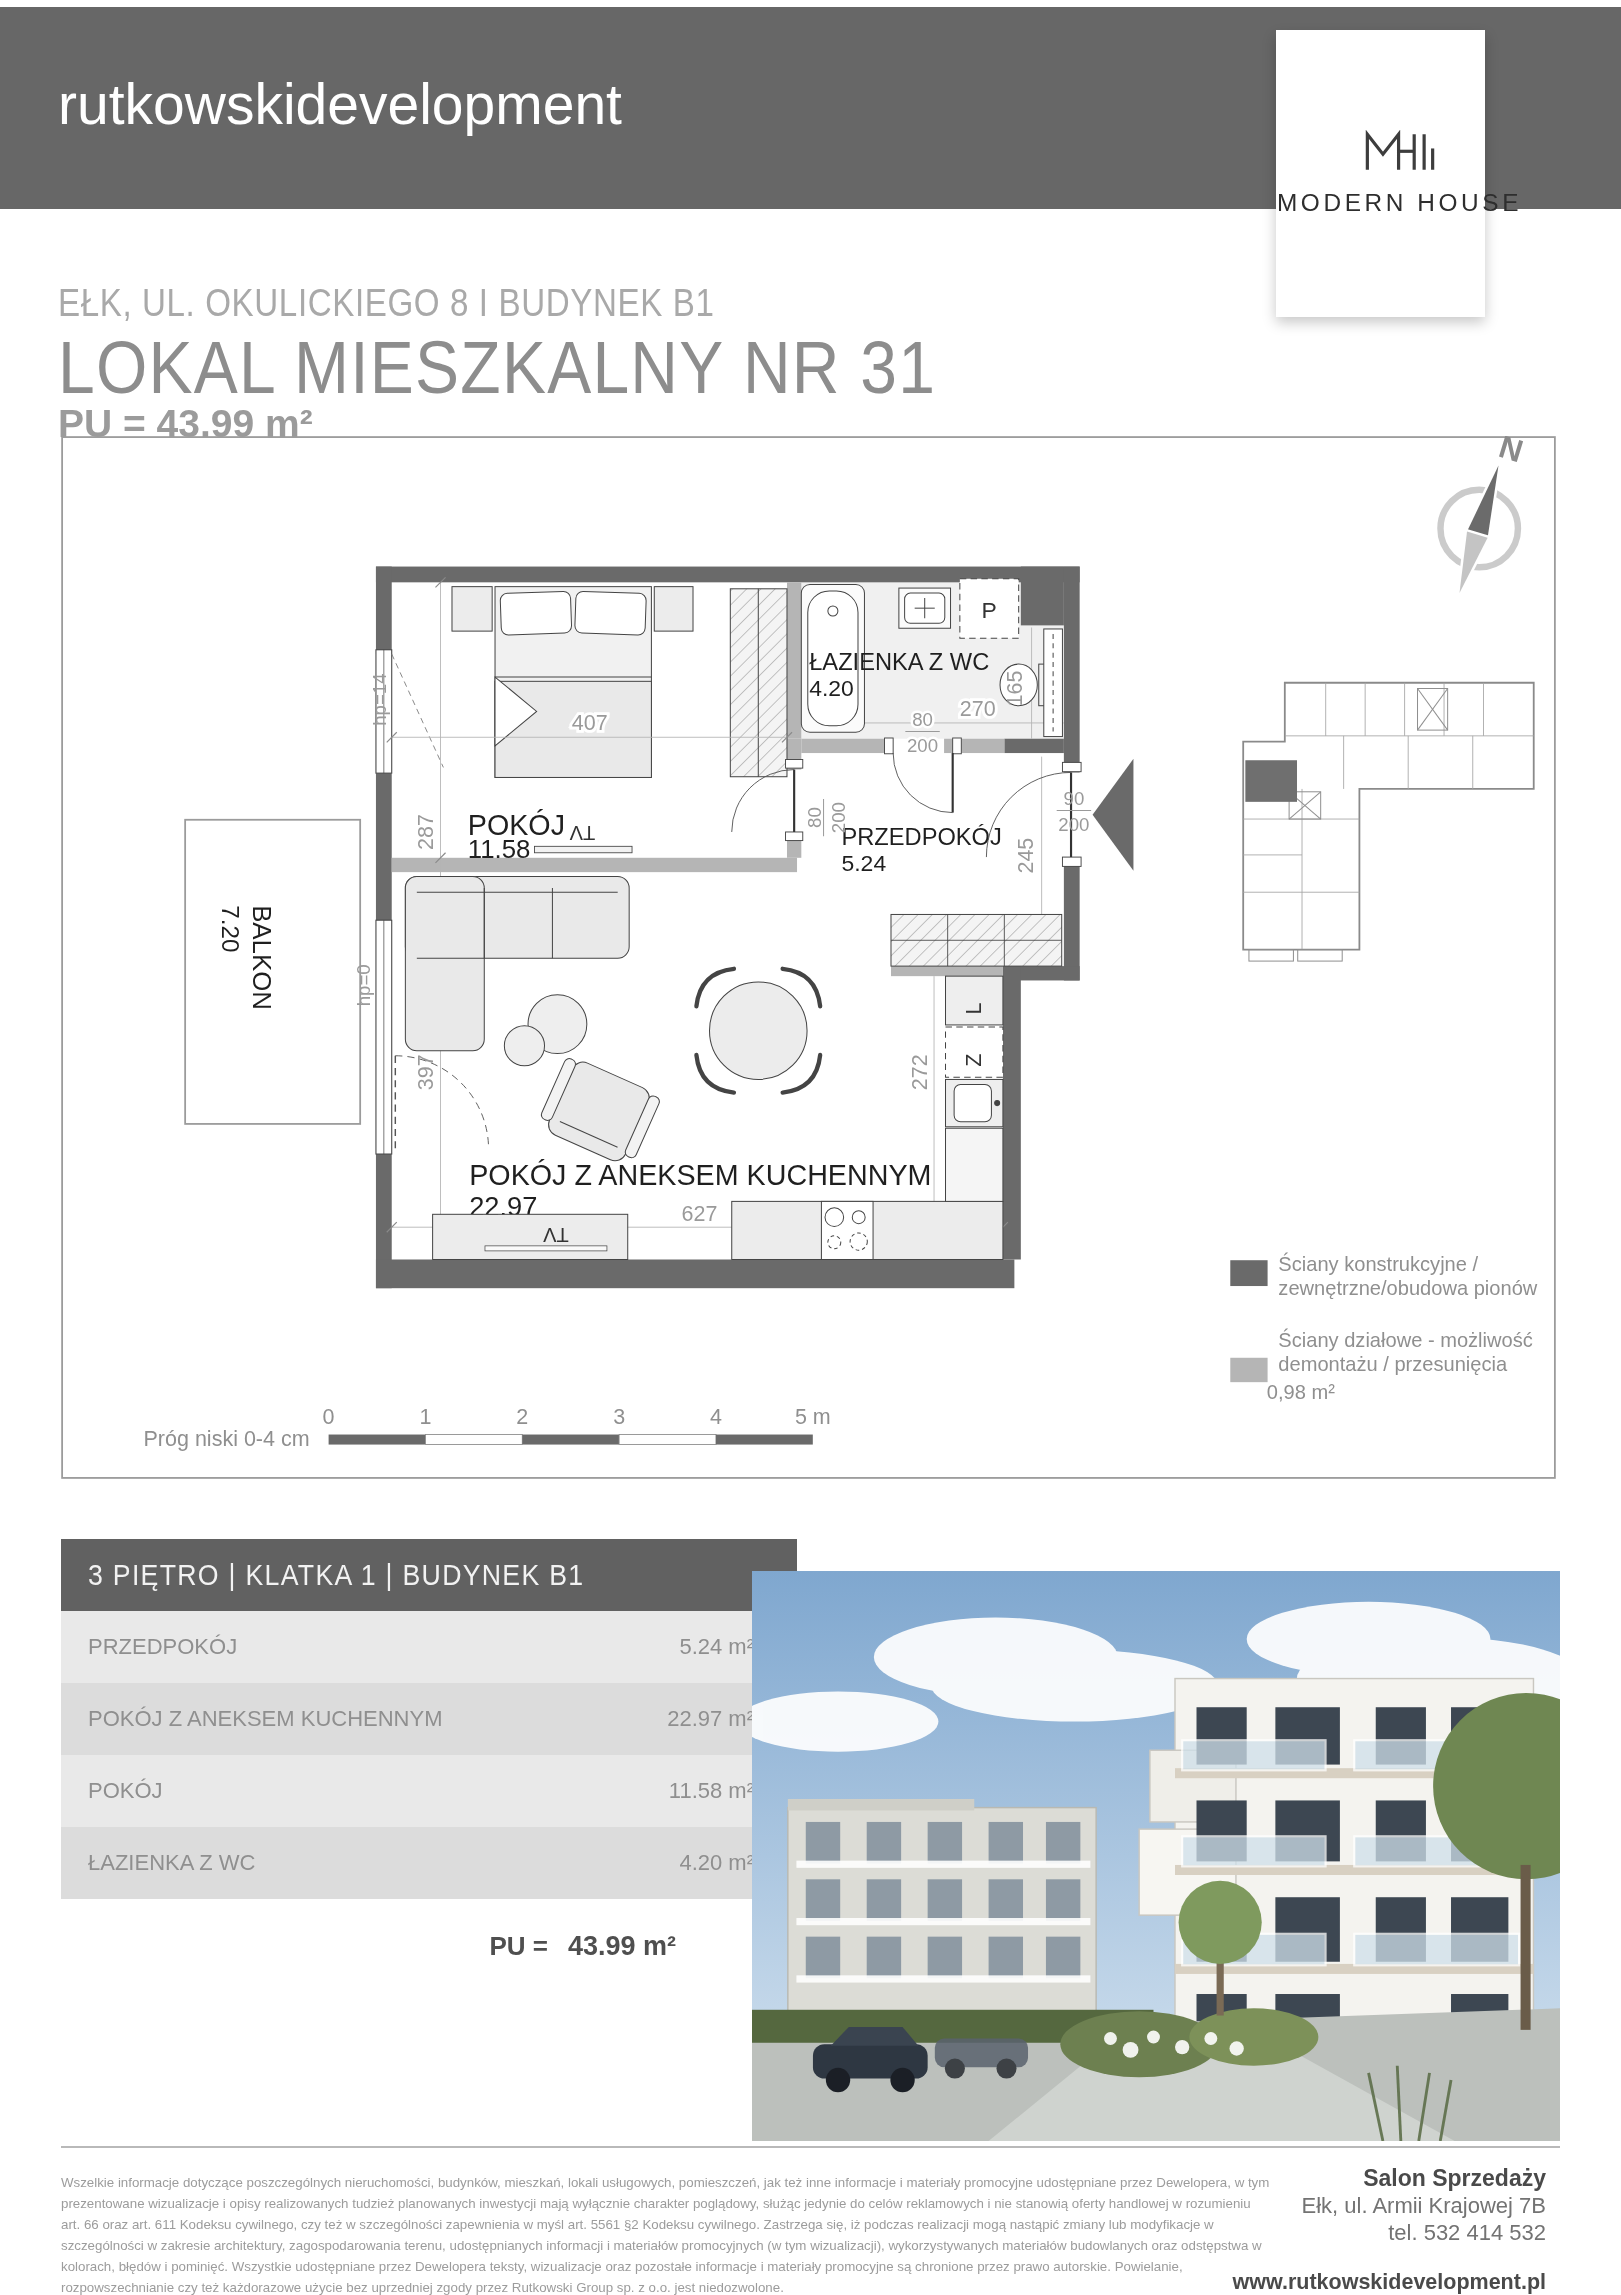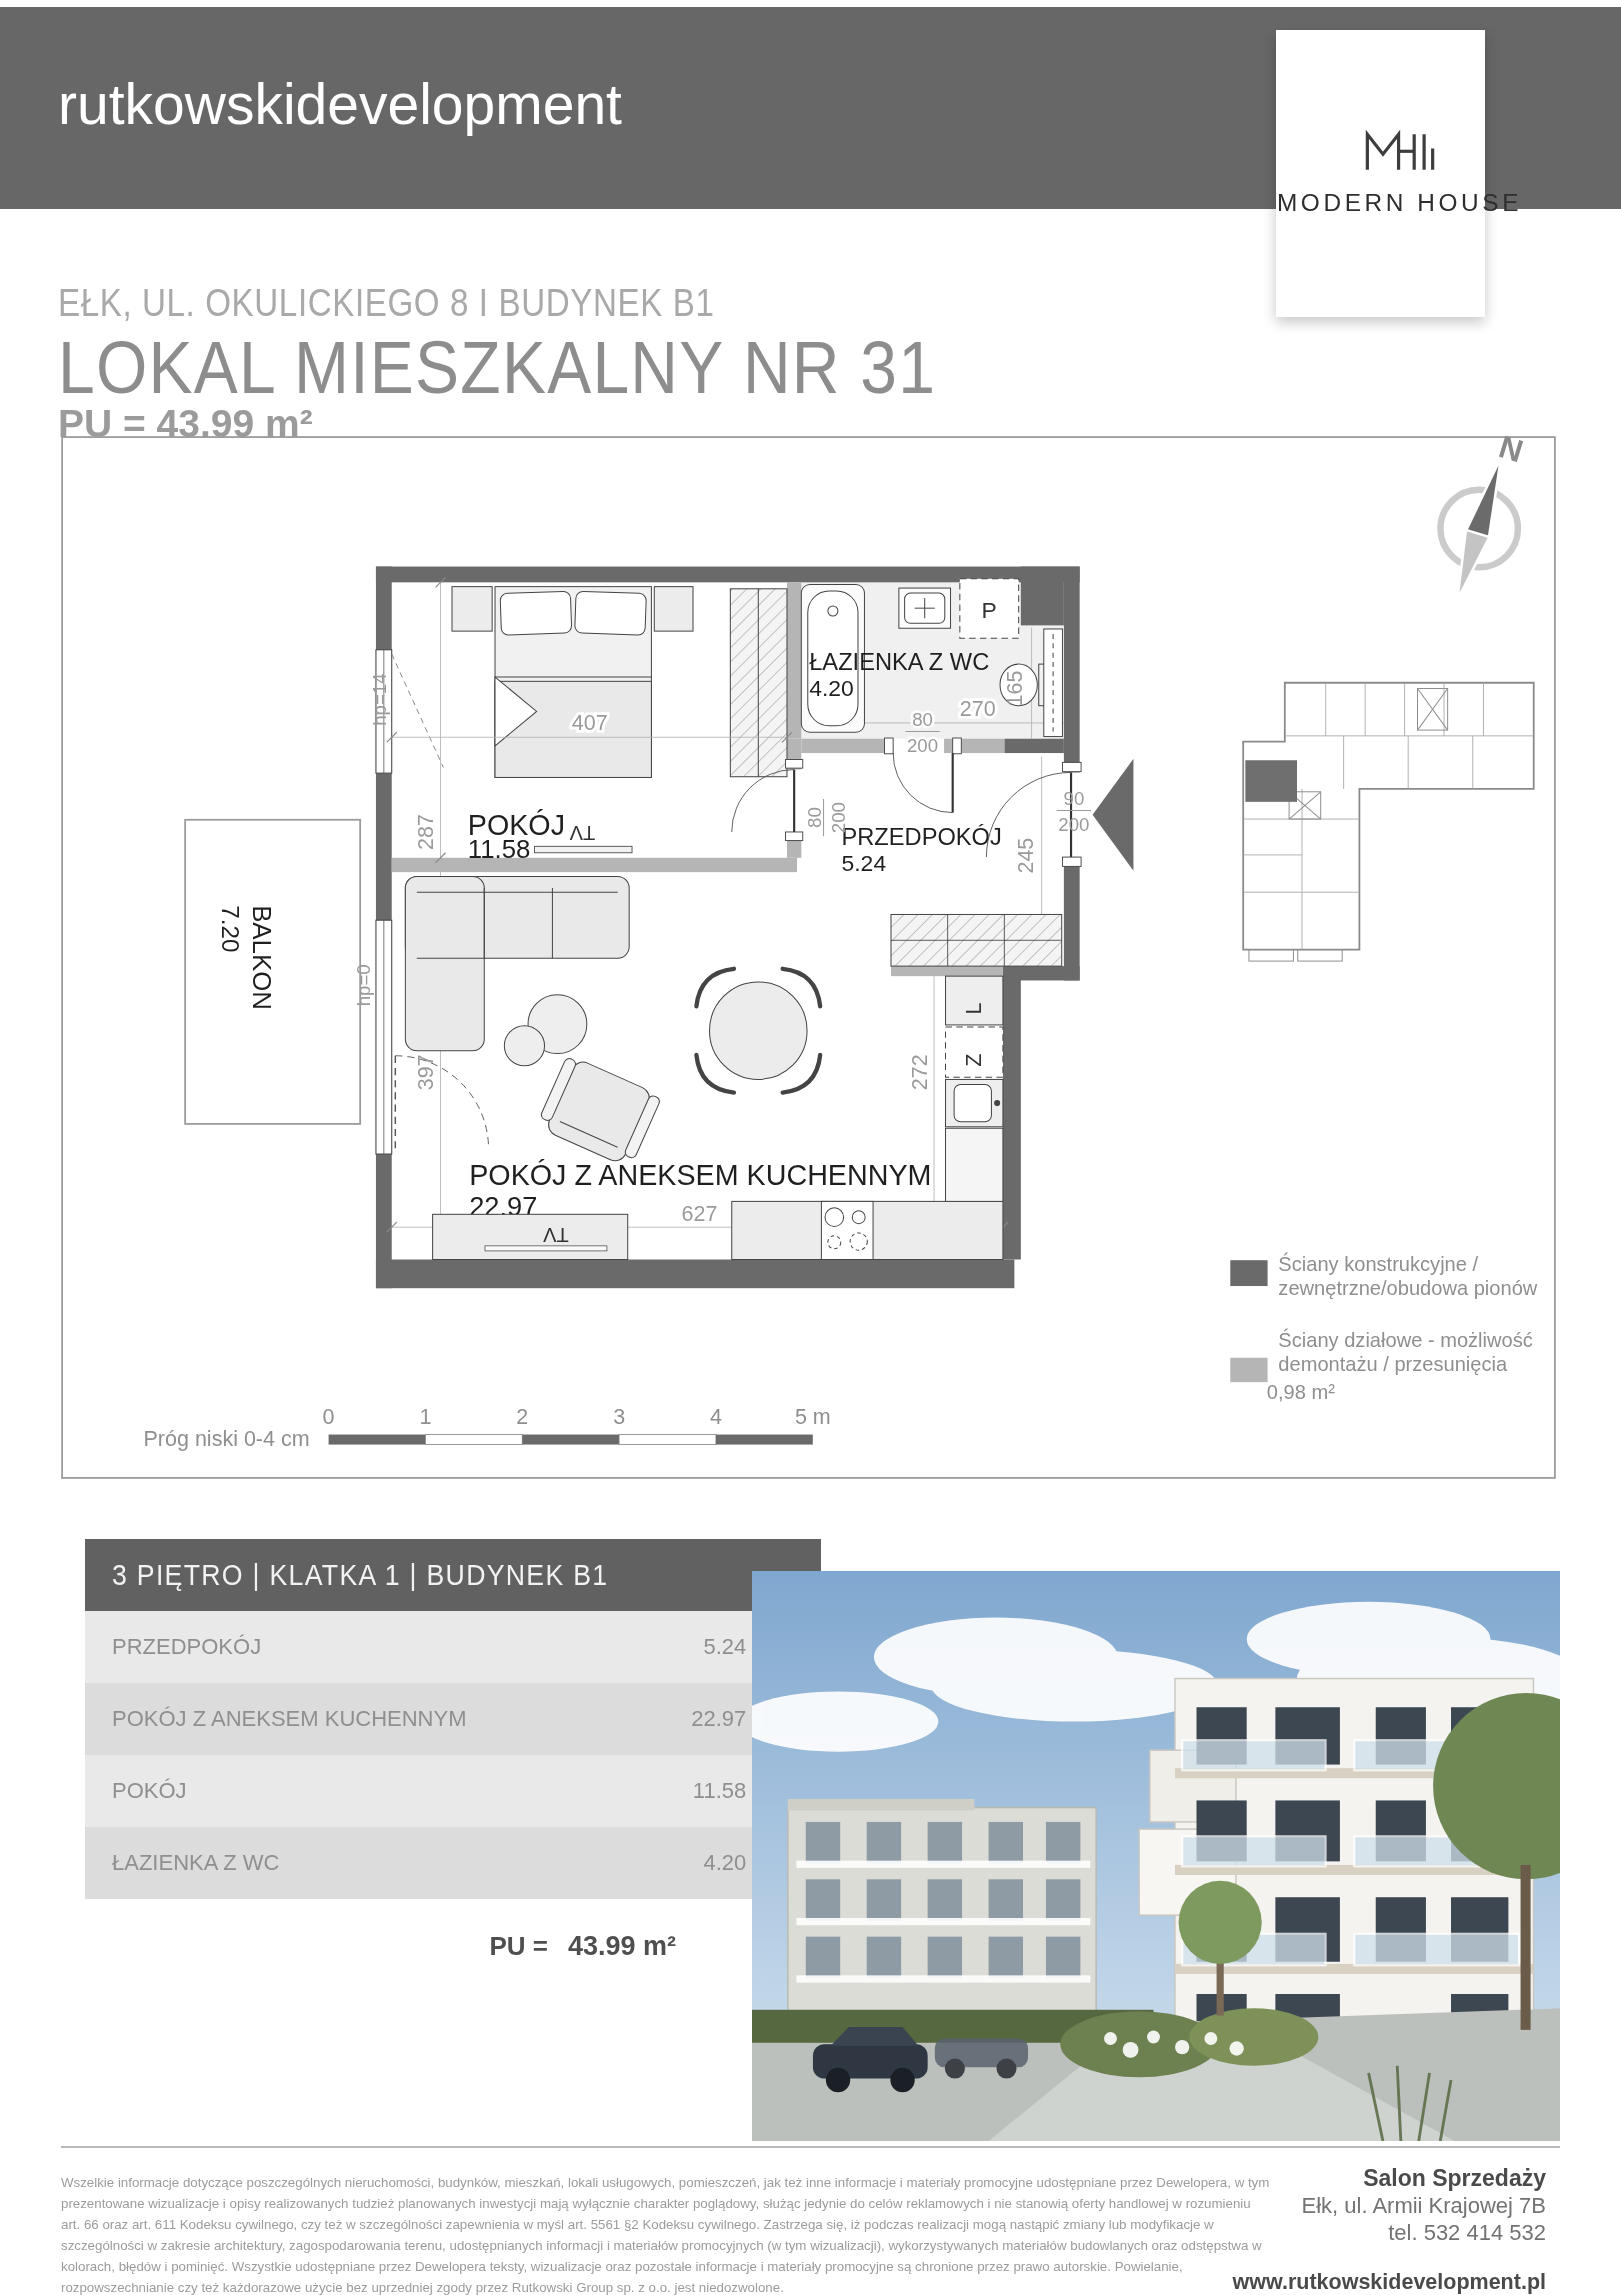--- a/index.html
+++ b/index.html
@@ -18,21 +18,21 @@
   
   .t1{position:absolute;left:58px;top:281px;font-size:39px;color:#a9a9a9;white-space:nowrap;
       transform:scaleX(.85);transform-origin:0 0;letter-spacing:0.7px;}
   .t2{position:absolute;left:58px;top:324px;font-size:75px;color:#8d8d8d;white-space:nowrap;
       transform:scaleX(.88);transform-origin:0 0;letter-spacing:1.4px;}
   .t3{position:absolute;left:58px;top:402px;font-size:39px;font-weight:bold;color:#9b9b9b;white-space:nowrap;}
   
   .plan-svg{position:absolute;left:61px;top:436px;}
   svg{font-family:"Liberation Sans",sans-serif;}
   
-  .tbl{position:absolute;left:61px;top:1539px;width:736px;margin-left:24px;}
+  .tbl{position:absolute;left:61px;top:1539px;width:736px;}
   .tbl-head{height:72px;background:#616161;color:#f2f2f2;font-size:29px;letter-spacing:1.4px;
             display:flex;align-items:center;padding-left:27px;box-sizing:border-box;
             transform-origin:0 0;}
   .tbl-head span{display:inline-block;transform:scaleX(.92);transform-origin:0 50%;white-space:nowrap;}
   .row{height:72px;display:flex;align-items:center;justify-content:space-between;
        padding:0 43px 0 27px;box-sizing:border-box;color:#8f8f8f;font-size:22px;}
   .row.odd{background:#e9e9e9;}
   .row.even{background:#dcdcdc;}
   .pu-line{position:absolute;left:61px;top:1931px;width:654px;text-align:right;padding-right:39px;
            box-sizing:border-box;color:#4f4f4f;font-size:27px;font-weight:bold;white-space:nowrap;}

